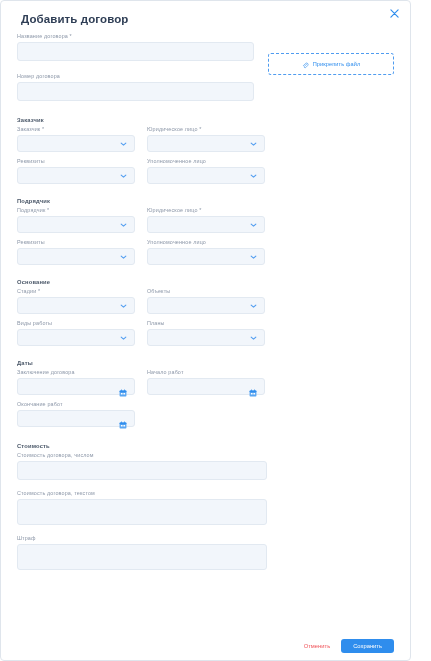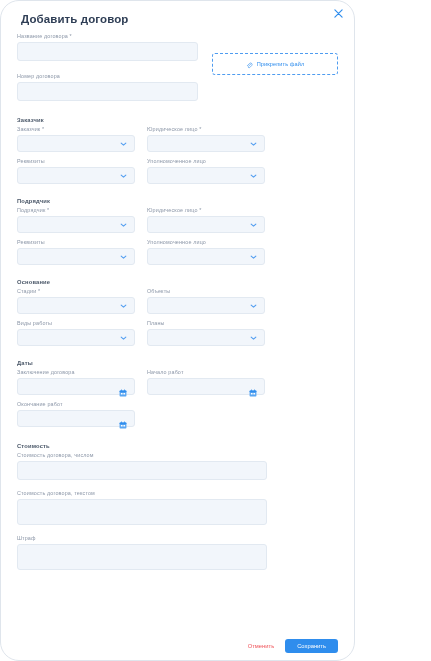--- a/index.html
+++ b/index.html
@@ -4,25 +4,25 @@
 <style>
   * { box-sizing: border-box; }
   html, body {
     margin: 0; padding: 0;
     width: 431px; height: 661px;
     background: #ffffff;
     font-family: "Liberation Sans", "DejaVu Sans", sans-serif;
   }
   .modal-card {
     position: relative;
-    width: 355px;
+    width: 411px;
     height: 661px;
     background: #ffffff;
     border: 1px solid #dfe5ec;
-    border-radius: 19px;
+    border-radius: 4px;
     overflow: hidden;
   }
   .close-btn {
     position: absolute;
     top: 5px; right: 8px;
     width: 16px; height: 16px;
     line-height: 16px;
     text-align: center;
     color: #2f8ded;
     font-size: 12px;

